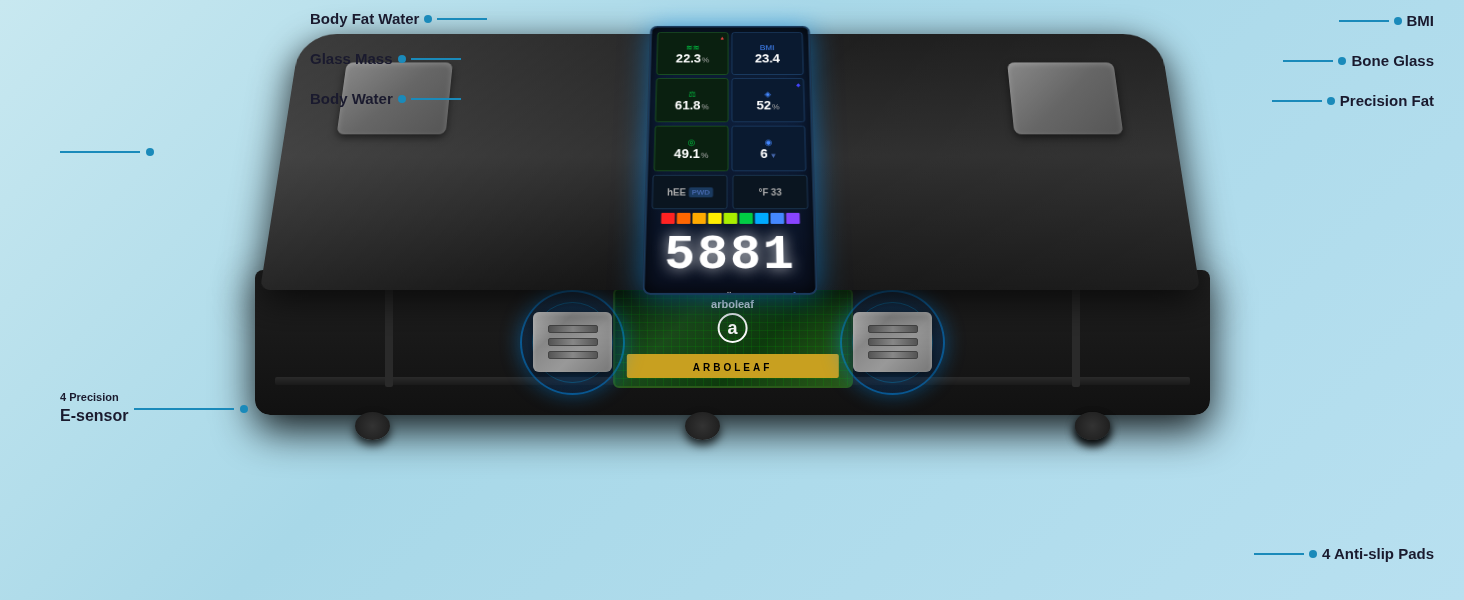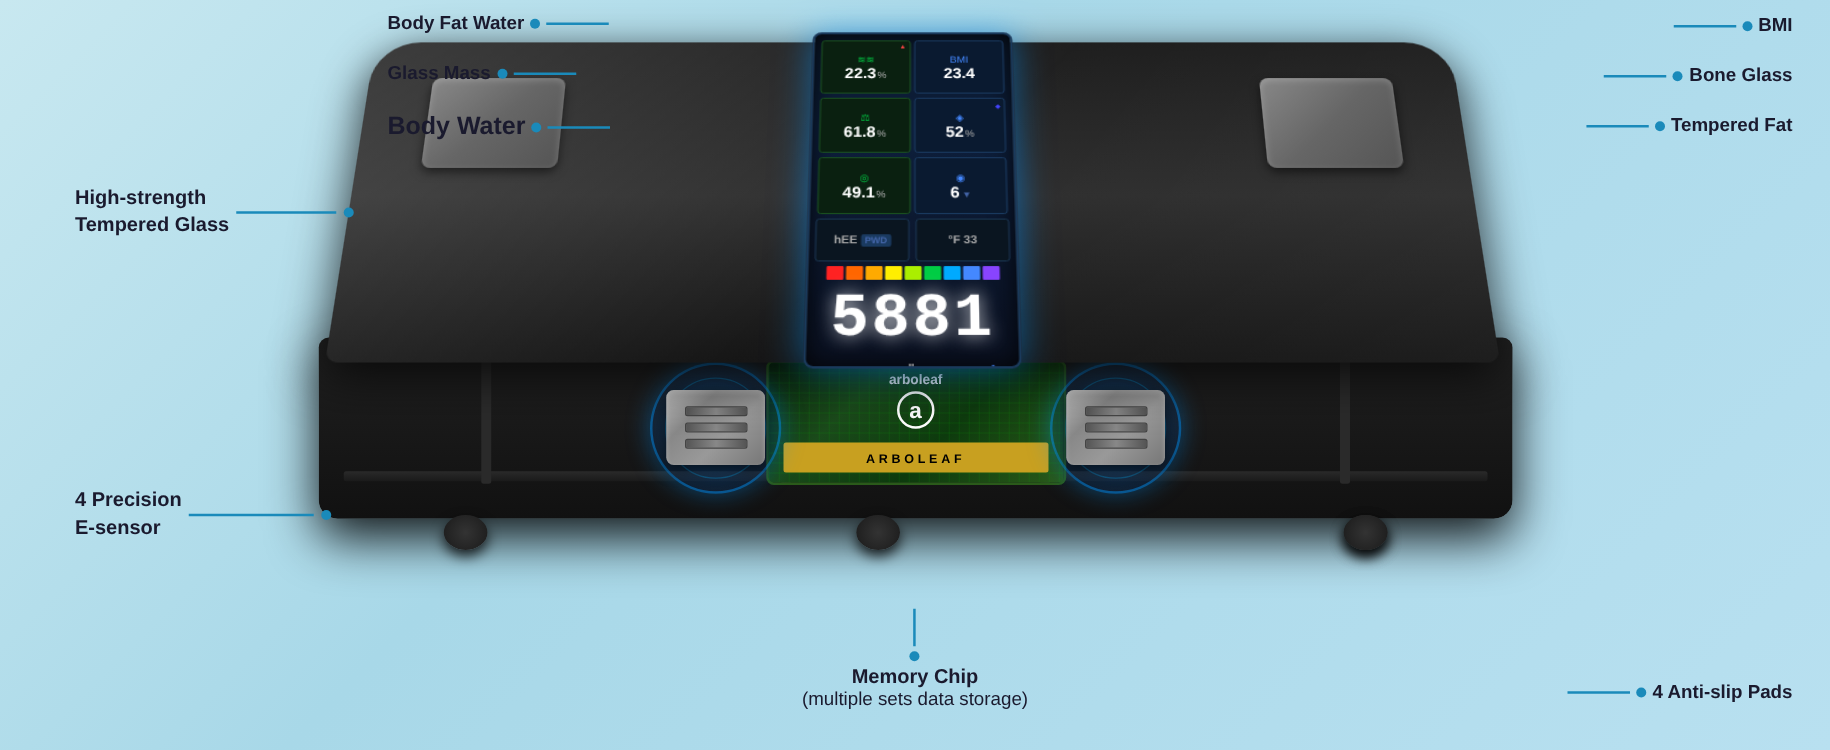--- a/index.html
+++ b/index.html
@@ -553,81 +553,69 @@
     </div>
 
     <div class="scale-foot foot-fl"></div>
     <div class="scale-foot foot-fr"></div>
     <div class="scale-foot" style="right:100px; bottom:-25px;"></div>
     <div class="scale-foot" style="left:430px; bottom:-25px;"></div>
 
   </div>
 
   <div class="label-group label-glass" style="left:60px; top:148px;">
-    <div>
-      <div style="color:#1a1a2e; font-size:16px; font-weight:700; line-height:1.4;">High-strength</div>
-      <div style="color:#1a1a2e; font-size:16px; font-weight:700; line-height:1.4;">Tempered Glass</div>
-    </div>
     <div class="label-line" style="width:80px;"></div>
     <div class="label-dot"></div>
   </div>
 
   <div class="label-group label-sensor" style="left:60px; top:390px;">
     <div>
-      <div style="color:#1a1a2e; font-size:16px; font-weight:700; line-height:1.4;">4 Precision</div>
+      <div style="color:#1a1a2e; font-size:11px; font-weight:700; line-height:1.4;">4 Precision</div>
       <div style="color:#1a1a2e; font-size:16px; font-weight:700; line-height:1.4;">E-sensor</div>
     </div>
     <div class="label-line" style="width:100px;"></div>
     <div class="label-dot"></div>
   </div>
 
   <div style="position:absolute; top:10px; left:310px; display:flex; align-items:center; gap:5px; z-index:30;">
     <span style="color:#1a1a2e; font-size:15px; font-weight:600;">Body Fat Water</span>
     <div class="label-dot"></div>
     <div class="label-line" style="width:50px;"></div>
   </div>
 
   <div style="position:absolute; top:50px; left:310px; display:flex; align-items:center; gap:5px; z-index:30;">
     <span style="color:#1a1a2e; font-size:15px; font-weight:600;">Glass Mass</span>
     <div class="label-dot"></div>
     <div class="label-line" style="width:50px;"></div>
   </div>
 
   <div style="position:absolute; top:90px; left:310px; display:flex; align-items:center; gap:5px; z-index:30;">
-    <span style="color:#1a1a2e; font-size:20px; font-weight:600;">Body Water</span>
+    <span style="color:#1a1a2e; font-size:15px; font-weight:600;">Body Water</span>
     <div class="label-dot"></div>
     <div class="label-line" style="width:50px;"></div>
   </div>
 
   <div style="position:absolute; top:12px; right:30px; display:flex; align-items:center; gap:5px; z-index:30;">
     <div class="label-line" style="width:50px;"></div>
     <div class="label-dot"></div>
     <span style="color:#1a1a2e; font-size:15px; font-weight:600;">BMI</span>
   </div>
 
   <div style="position:absolute; top:52px; right:30px; display:flex; align-items:center; gap:5px; z-index:30;">
     <div class="label-line" style="width:50px;"></div>
     <div class="label-dot"></div>
     <span style="color:#1a1a2e; font-size:15px; font-weight:600;">Bone Glass</span>
   </div>
 
   <div style="position:absolute; top:92px; right:30px; display:flex; align-items:center; gap:5px; z-index:30;">
     <div class="label-line" style="width:50px;"></div>
     <div class="label-dot"></div>
-    <span style="color:#1a1a2e; font-size:15px; font-weight:600;">Tempered Fat</span>
-  </div>
-
-  <div style="position:absolute; bottom:32px; left:50%; transform:translateX(-50%); display:flex; flex-direction:column; align-items:center; gap:4px; z-index:30;">
-    <div style="width:2px; height:30px; background:#1a8aba;"></div>
-    <div class="label-dot"></div>
-    <div style="text-align:center;">
-      <div style="color:#1a1a2e; font-size:16px; font-weight:700;">Memory Chip</div>
-      <div style="color:#1a1a2e; font-size:15px; font-weight:500;">(multiple sets data storage)</div>
-    </div>
-  </div>
+    <span style="color:#1a1a2e; font-size:15px; font-weight:600;">Precision Fat</span>
+  </div>
+
 
   <div style="position:absolute; bottom:38px; right:30px; display:flex; align-items:center; gap:5px; z-index:30;">
     <div class="label-line" style="width:50px;"></div>
     <div class="label-dot"></div>
     <span style="color:#1a1a2e; font-size:15px; font-weight:600;">4 Anti-slip Pads</span>
   </div>
 
 </div>
 
 </body></html>

